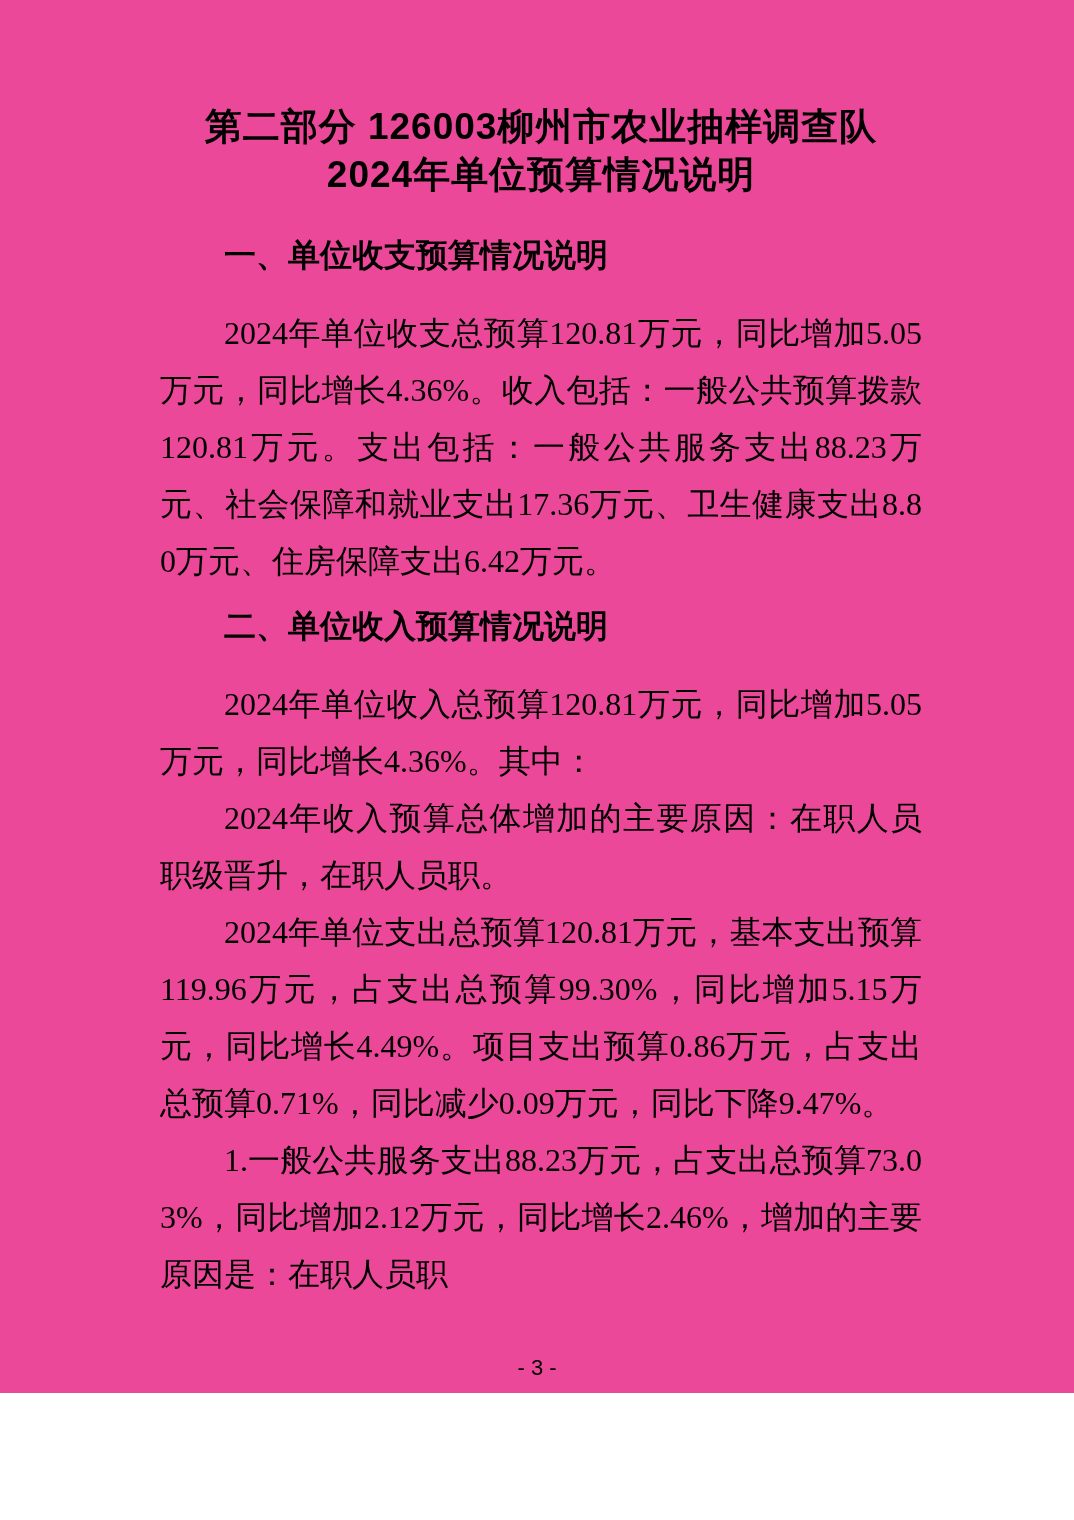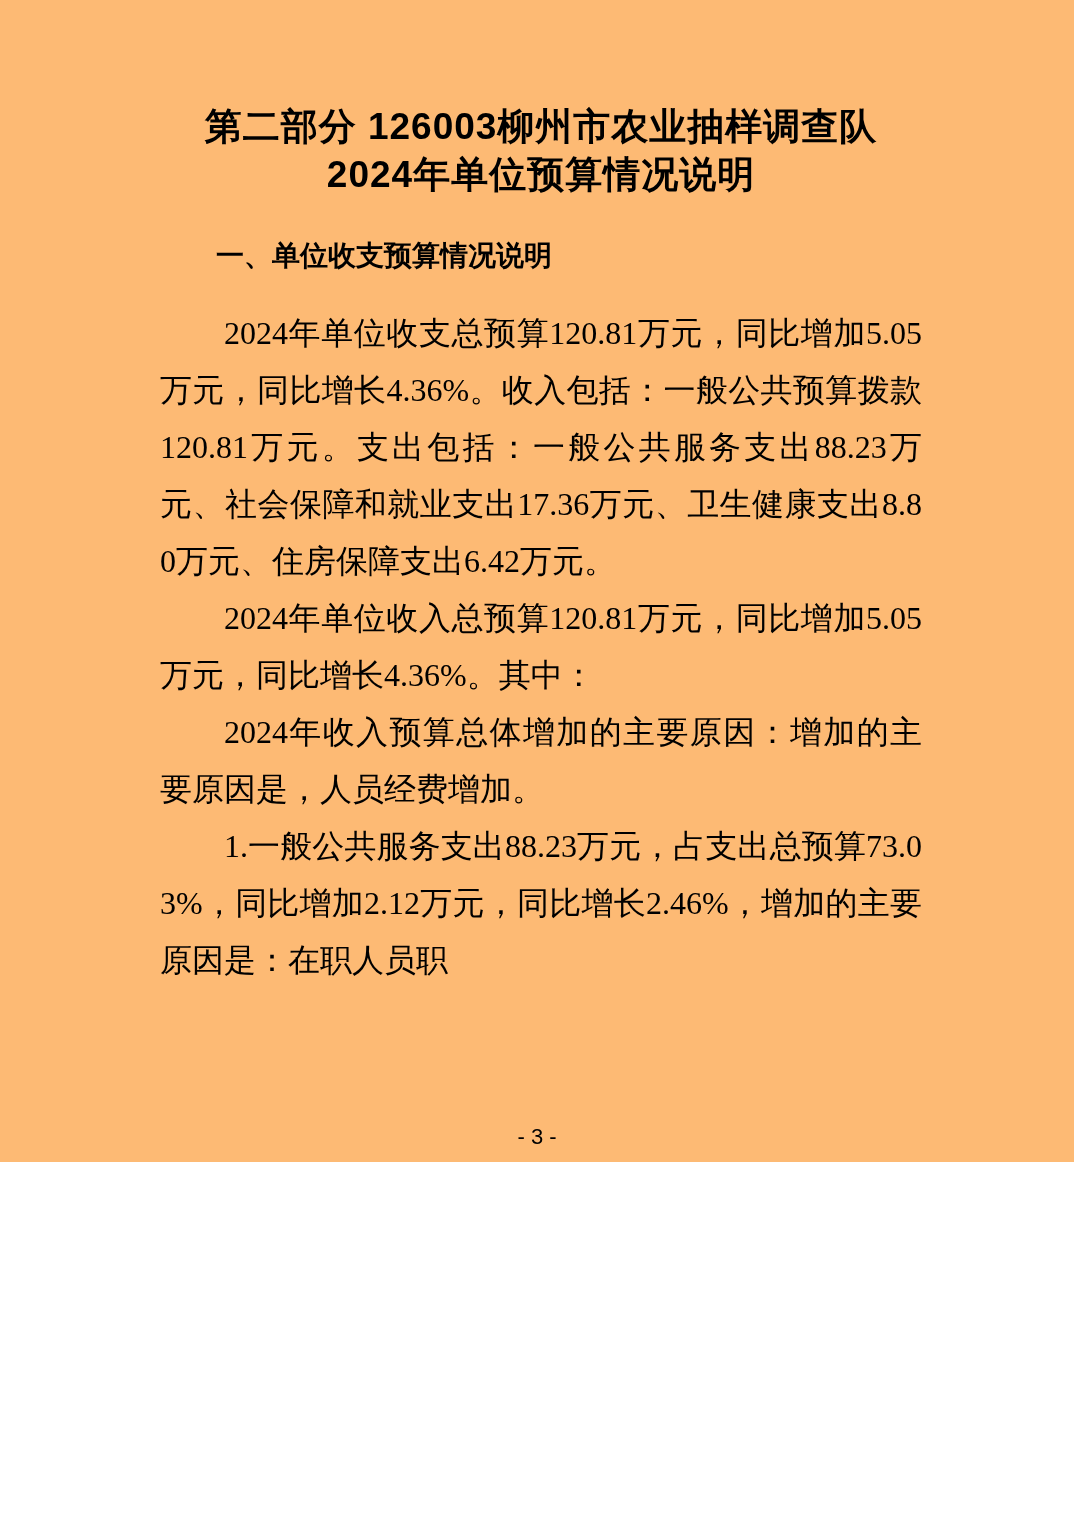--- a/index.html
+++ b/index.html
@@ -3,22 +3,22 @@
 <meta charset="utf-8">
 <style>
   html, body {
     margin: 0;
     padding: 0;
     background: #ffffff;
   }
   .page {
     position: relative;
     width: 1074px;
-    height: 1162px;
-    background: #fdba74;
+    height: 1393px;
+    background: #ec4899;
     box-sizing: border-box;
     padding: 103px 152px 1px 160px;
     overflow: hidden;
     color: #000000;
   }
   .doc-title {
     margin: 0 0 28px 0;
     text-align: center;
     font-family: "Liberation Sans", sans-serif;
     font-weight: 700;
@@ -27,21 +27,21 @@
     letter-spacing: 1px;
   }
   .doc-title .title-line {
     display: block;
     white-space: nowrap;
   }
   .section-heading {
     margin: 8px 0 21px 0;
     font-family: "Liberation Sans", sans-serif;
     font-weight: 700;
-    font-size: 28px;
+    font-size: 32px;
     line-height: 57px;
     text-indent: 2em;
   }
   .body-paragraph {
     margin: 0;
     font-family: "Liberation Serif", serif;
     font-weight: 400;
     font-size: 32px;
     line-height: 57px;
     text-align: justify;
@@ -68,23 +68,25 @@
     <span class="title-line">第二部分 126003柳州市农业抽样调查队</span>
     <span class="title-line">2024年单位预算情况说明</span>
   </h1>
 
   <section>
     <h2 class="section-heading">一、单位收支预算情况说明</h2>
     <p class="body-paragraph">2024年单位收支总预算120.81万元，同比增加5.05万元，同比增长4.36%。收入包括：一般公共预算拨款120.81万元。支出包括：一般公共服务支出88.23万元、社会保障和就业支出17.36万元、卫生健康支出8.80万元、住房保障支出6.42万元。</p>
   </section>
 
   <section>
+    <h2 class="section-heading">二、单位收入预算情况说明</h2>
     <p class="body-paragraph">2024年单位收入总预算120.81万元，同比增加5.05万元，同比增长4.36%。其中：</p>
-    <p class="body-paragraph">2024年收入预算总体增加的主要原因：增加的主要原因是，人员经费增加。</p>
+    <p class="body-paragraph">2024年收入预算总体增加的主要原因：在职人员职级晋升，在职人员职。</p>
   </section>
 
   <section>
+    <p class="body-paragraph">2024年单位支出总预算120.81万元，基本支出预算119.96万元，占支出总预算99.30%，同比增加5.15万元，同比增长4.49%。项目支出预算0.86万元，占支出总预算0.71%，同比减少0.09万元，同比下降9.47%。</p>
     <p class="body-paragraph">1.一般公共服务支出88.23万元，占支出总预算73.03%，同比增加2.12万元，同比增长2.46%，增加的主要原因是：在职人员职</p>
   </section>
 
   <div class="page-number">- 3 -</div>
 
 </div>
 
 </body></html>

